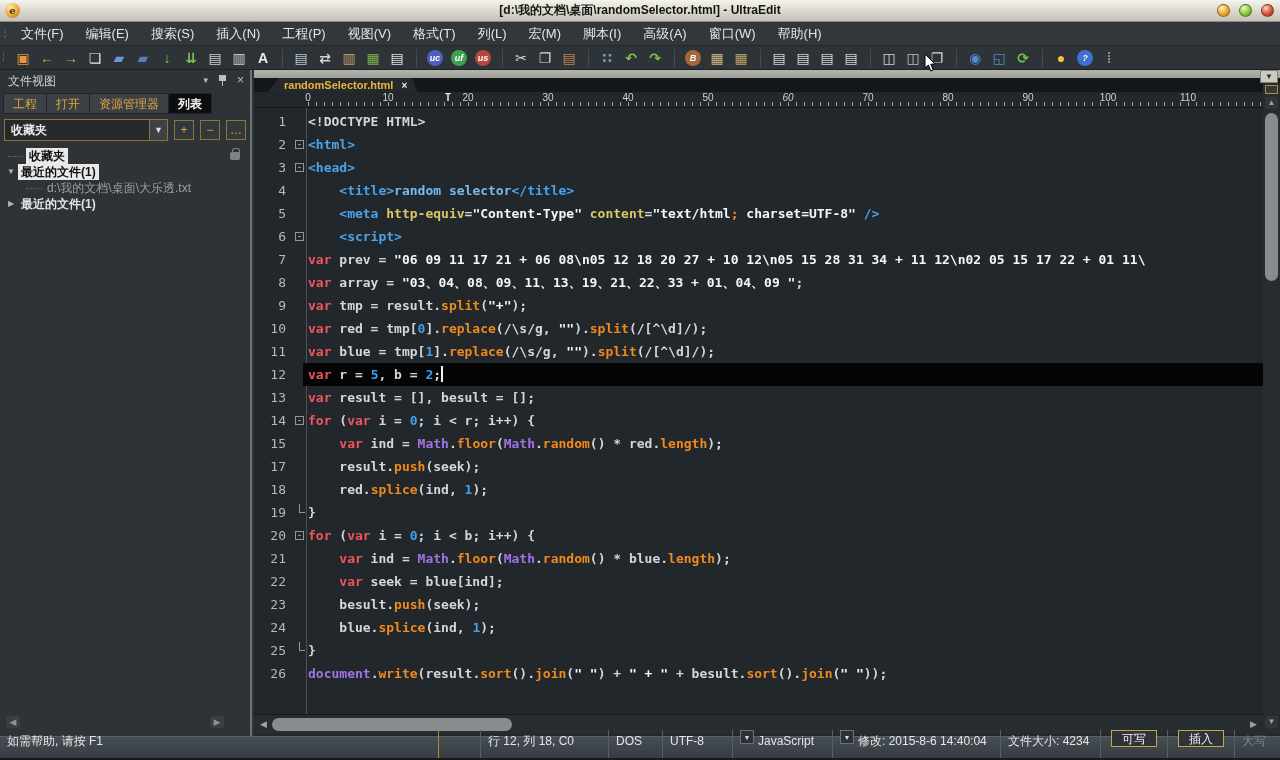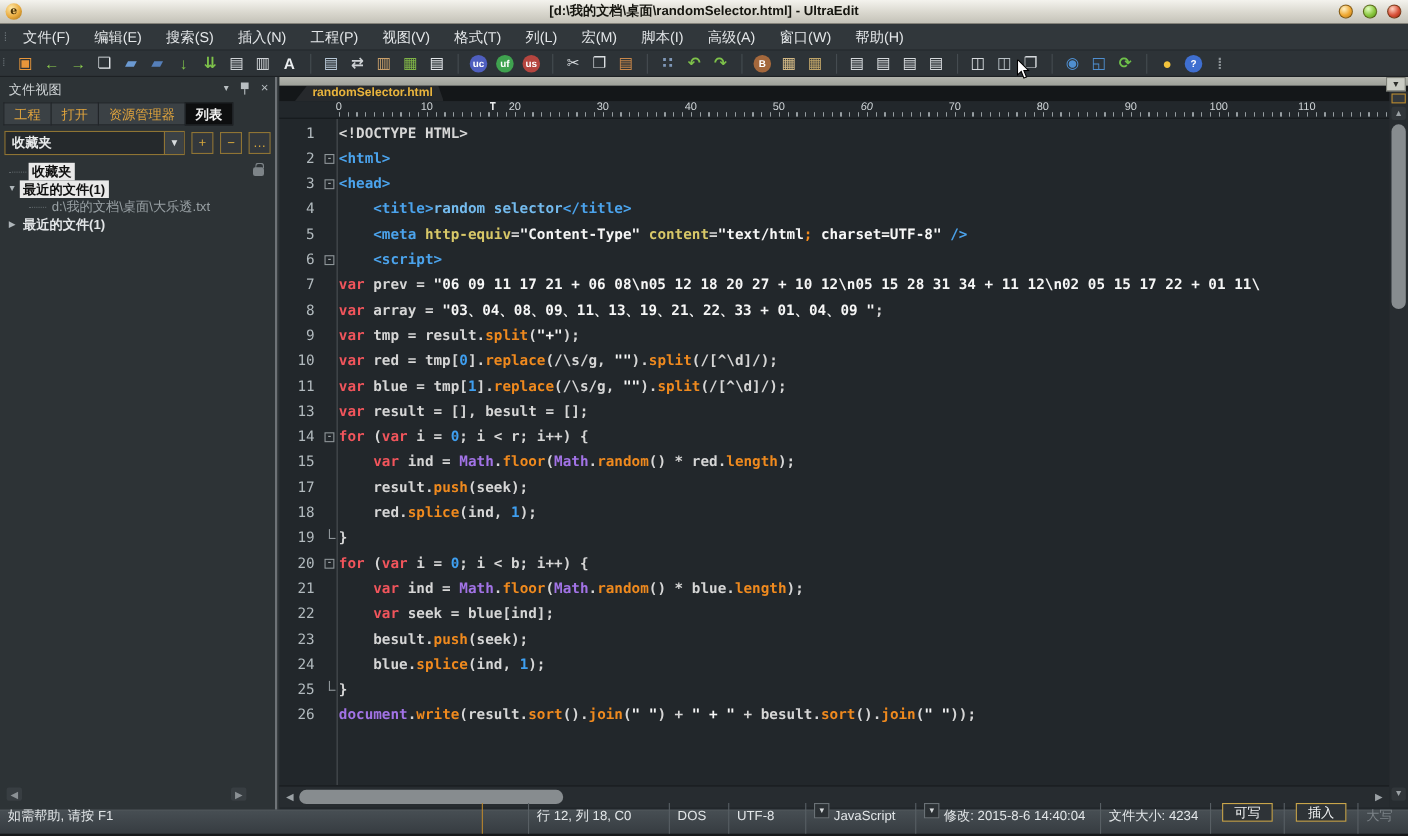--- a/index.html
+++ b/index.html
@@ -25,21 +25,21 @@
   .menubar{position:absolute;left:0;top:22px;right:0;height:24px;background:#31373b;
     border-bottom:1px solid #22272a;display:flex;align-items:center;color:#e3e6e8;font-size:13px;}
   .mgrip{width:10px;color:#6d757a;font-size:11px;text-align:center;}
   .menu-item{padding:0 11px;line-height:24px;cursor:default;}
 
   
   .toolbar{position:absolute;left:0;top:46px;right:0;height:24px;background:#2d3337;
     border-bottom:1px solid #1d2124;display:flex;align-items:center;gap:2px;padding-left:2px;}
   .tbtn{width:22px;height:20px;display:inline-flex;align-items:center;justify-content:center;
     font-size:14px;font-weight:bold;border-radius:2px;}
-  .tbtn.badge{font-size:9px;border-radius:50%;width:16px;height:16px;margin:0 3px;color:#fff;}
+  .tbtn.badge{font-size:9px;border-radius:50%;width:16px;height:16px;margin:0 3px;color:#fff;font-style:italic;}
   .tsep{width:7px;height:18px;border-right:1px solid #454c51;margin-right:5px;}
   .tgrip{width:8px;color:#6d757a;font-size:10px;}
 
   
   .main{position:absolute;left:0;top:70px;right:0;height:666px;background:#2d3336;}
 
   
   .sidebar{position:absolute;left:0;top:0;width:252px;height:666px;background:#2d3336;
     border-right:2px solid #6e7377;color:#d6dadc;}
   .sb-header{position:absolute;left:0;top:0;right:0;height:22px;line-height:22px;
@@ -75,21 +75,21 @@
   .sb-scroll-l{left:6px;} .sb-scroll-r{right:26px;}
 
   
   .editor{position:absolute;left:254px;top:0;right:0;height:666px;background:#22272b;}
   .topstrip{position:absolute;left:0;top:0;right:0;height:8px;background:linear-gradient(#b3b5ad,#9da099);}
   .tablist-dd{position:absolute;right:2px;top:0;width:18px;height:13px;background:#caccc4;
     border:1px solid #7e8078;color:#2c2e2a;font-size:8px;text-align:center;line-height:11px;z-index:5;}
   .tabrow{position:absolute;left:0;top:8px;right:0;height:14px;background:#141719;}
   .doc-tab{position:absolute;left:14px;top:0;height:14px;padding:0 10px 0 16px;background:#26292c;
     clip-path:polygon(11px 0,calc(100% - 5px) 0,100% 100%,0 100%);
-    display:flex;align-items:center;gap:8px;flex-direction:column;}
+    display:flex;align-items:center;gap:8px;}
   .doc-tab .tlabel{color:#e9b43d;font:bold 11px "Liberation Sans","DejaVu Sans",sans-serif;}
   .doc-tab .tclose{color:#e8eaeb;font-size:10px;font-weight:bold;}
   .ruler{position:absolute;left:0;top:22px;right:17px;height:16px;background:#22272b;
     border-bottom:1px solid #16191c;}
   .ruler-ticks{position:absolute;left:54px;right:0;bottom:1px;height:4px;
     background:repeating-linear-gradient(90deg,#979ea2 0 1px,transparent 1px 8px);}
   .ruler-num{position:absolute;top:0;font-size:10px;color:#cfd4d7;transform:translateX(-50%);}
   .ruler-caret-mark{position:absolute;top:0;font:bold 10px "DejaVu Sans Mono",monospace;color:#e8eaeb;}
 
   
@@ -315,20 +315,21 @@
           <div class="cl"><span class="ln">2</span><span class="foldcol"><span class="fbox">-</span></span><span class="txt"><span class="tag">&lt;html&gt;</span></span></div>
           <div class="cl"><span class="ln">3</span><span class="foldcol"><span class="fbox">-</span></span><span class="txt"><span class="tag">&lt;head&gt;</span></span></div>
           <div class="cl"><span class="ln">4</span><span class="foldcol"></span><span class="txt">    <span class="tag">&lt;title&gt;</span><span class="tagtext">random selector</span><span class="tag">&lt;/title&gt;</span></span></div>
           <div class="cl"><span class="ln">5</span><span class="foldcol"></span><span class="txt">    <span class="tag">&lt;meta </span><span class="attr">http-equiv</span><span class="plain">=</span><span class="str">"Content-Type"</span><span class="plain"> </span><span class="attr">content</span><span class="plain">=</span><span class="str">"text/html</span><span class="meth">;</span><span class="str"> charset=UTF-8"</span><span class="tag"> /&gt;</span></span></div>
           <div class="cl"><span class="ln">6</span><span class="foldcol"><span class="fbox">-</span></span><span class="txt">    <span class="tag">&lt;script&gt;</span></span></div>
           <div class="cl"><span class="ln">7</span><span class="foldcol"></span><span class="txt"><span class="kw">var</span><span class="plain"> prev = </span><span class="str">"06 09 11 17 21 + 06 08\n05 12 18 20 27 + 10 12\n05 15 28 31 34 + 11 12\n02 05 15 17 22 + 01 11\</span></span></div>
           <div class="cl"><span class="ln">8</span><span class="foldcol"></span><span class="txt"><span class="kw">var</span><span class="plain"> array = </span><span class="str">"03、04、08、09、11、13、19、21、22、33 + 01、04、09 "</span><span class="plain">;</span></span></div>
           <div class="cl"><span class="ln">9</span><span class="foldcol"></span><span class="txt"><span class="kw">var</span><span class="plain"> tmp = result.</span><span class="meth">split</span><span class="plain">(</span><span class="str">"+"</span><span class="plain">);</span></span></div>
           <div class="cl"><span class="ln">10</span><span class="foldcol"></span><span class="txt"><span class="kw">var</span><span class="plain"> red = tmp[</span><span class="num">0</span><span class="plain">].</span><span class="meth">replace</span><span class="plain">(/\s/g, </span><span class="str">""</span><span class="plain">).</span><span class="meth">split</span><span class="plain">(/[^\d]/);</span></span></div>
           <div class="cl"><span class="ln">11</span><span class="foldcol"></span><span class="txt"><span class="kw">var</span><span class="plain"> blue = tmp[</span><span class="num">1</span><span class="plain">].</span><span class="meth">replace</span><span class="plain">(/\s/g, </span><span class="str">""</span><span class="plain">).</span><span class="meth">split</span><span class="plain">(/[^\d]/);</span></span></div>
+          <div class="cl cur"><span class="ln">12</span><span class="foldcol"></span><span class="txt"><span class="kw">var</span><span class="plain"> r = </span><span class="num">5</span><span class="plain">, b = </span><span class="num">2</span><span class="plain">;</span><span class="caret"></span></span></div>
           <div class="cl"><span class="ln">13</span><span class="foldcol"></span><span class="txt"><span class="kw">var</span><span class="plain"> result = [], besult = [];</span></span></div>
           <div class="cl"><span class="ln">14</span><span class="foldcol"><span class="fbox">-</span></span><span class="txt"><span class="kw">for</span><span class="plain"> (</span><span class="kw">var</span><span class="plain"> i = </span><span class="num">0</span><span class="plain">; i &lt; r; i++) {</span></span></div>
           <div class="cl"><span class="ln">15</span><span class="foldcol"></span><span class="txt">    <span class="kw">var</span><span class="plain"> ind = </span><span class="obj">Math</span><span class="plain">.</span><span class="meth">floor</span><span class="plain">(</span><span class="obj">Math</span><span class="plain">.</span><span class="meth">random</span><span class="plain">() * red.</span><span class="meth">length</span><span class="plain">);</span></span></div>
           <div class="cl"><span class="ln">17</span><span class="foldcol"></span><span class="txt">    <span class="plain">result.</span><span class="meth">push</span><span class="plain">(seek);</span></span></div>
           <div class="cl"><span class="ln">18</span><span class="foldcol"></span><span class="txt">    <span class="plain">red.</span><span class="meth">splice</span><span class="plain">(ind, </span><span class="num">1</span><span class="plain">);</span></span></div>
           <div class="cl"><span class="ln">19</span><span class="foldcol"><span class="fend"></span></span><span class="txt"><span class="plain">}</span></span></div>
           <div class="cl"><span class="ln">20</span><span class="foldcol"><span class="fbox">-</span></span><span class="txt"><span class="kw">for</span><span class="plain"> (</span><span class="kw">var</span><span class="plain"> i = </span><span class="num">0</span><span class="plain">; i &lt; b; i++) {</span></span></div>
           <div class="cl"><span class="ln">21</span><span class="foldcol"></span><span class="txt">    <span class="kw">var</span><span class="plain"> ind = </span><span class="obj">Math</span><span class="plain">.</span><span class="meth">floor</span><span class="plain">(</span><span class="obj">Math</span><span class="plain">.</span><span class="meth">random</span><span class="plain">() * blue.</span><span class="meth">length</span><span class="plain">);</span></span></div>
           <div class="cl"><span class="ln">22</span><span class="foldcol"></span><span class="txt">    <span class="kw">var</span><span class="plain"> seek = blue[ind];</span></span></div>
           <div class="cl"><span class="ln">23</span><span class="foldcol"></span><span class="txt">    <span class="plain">besult.</span><span class="meth">push</span><span class="plain">(seek);</span></span></div>

